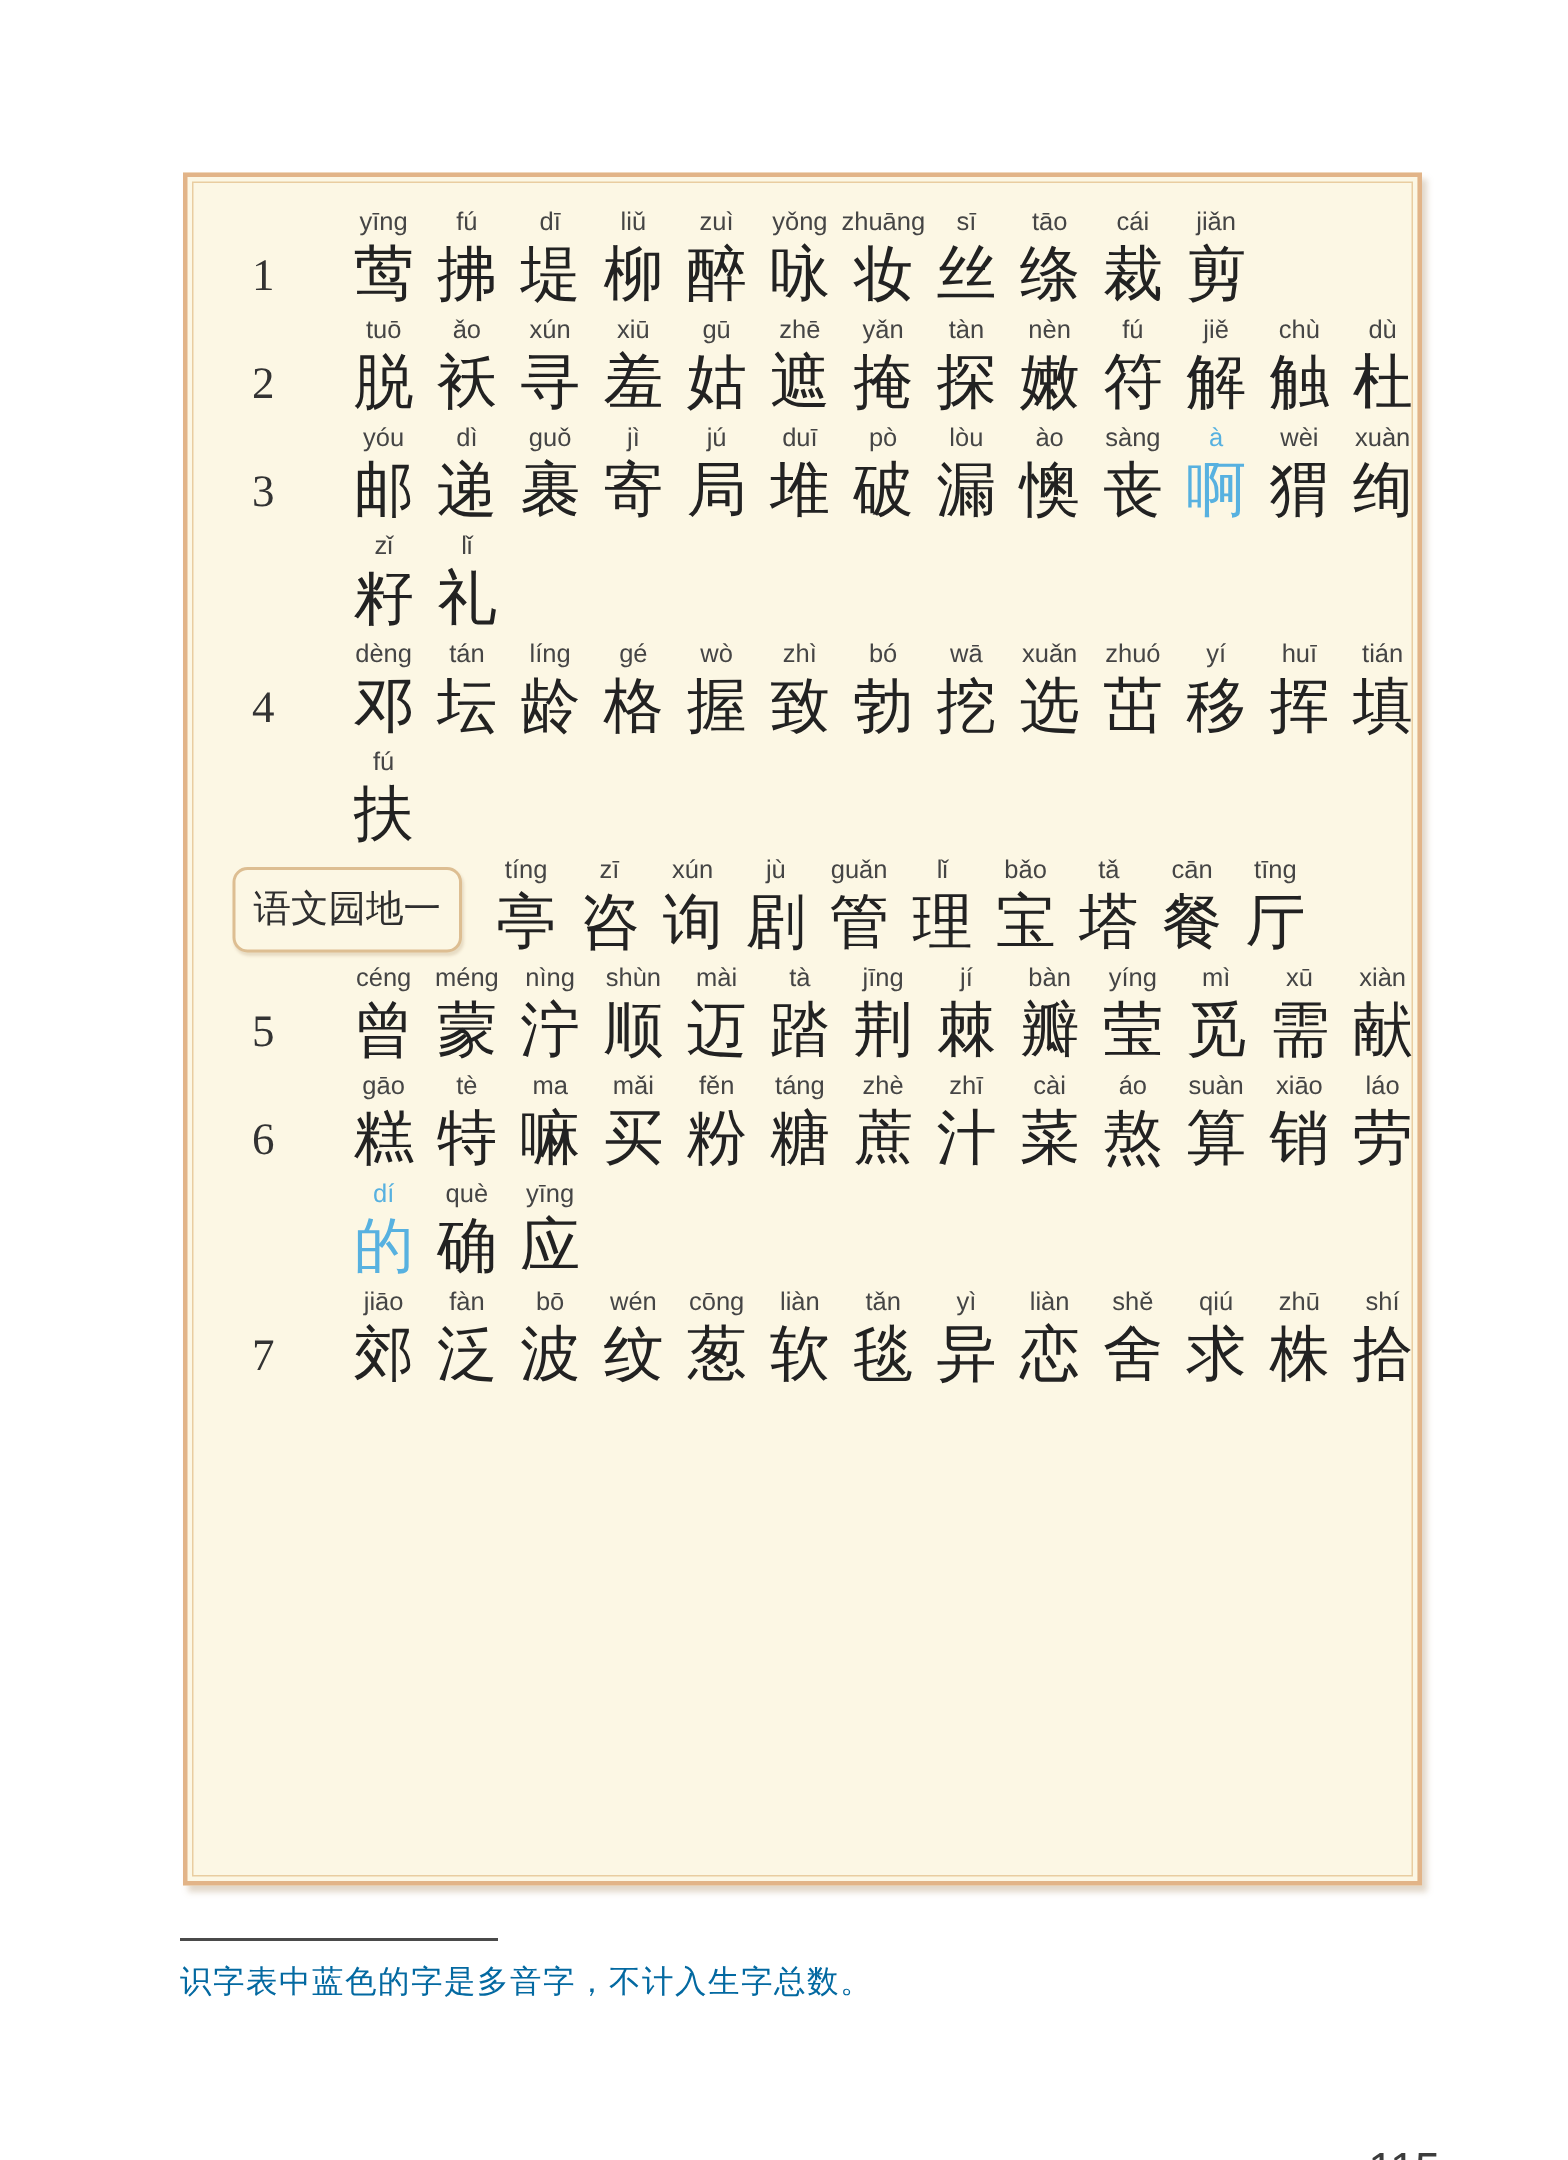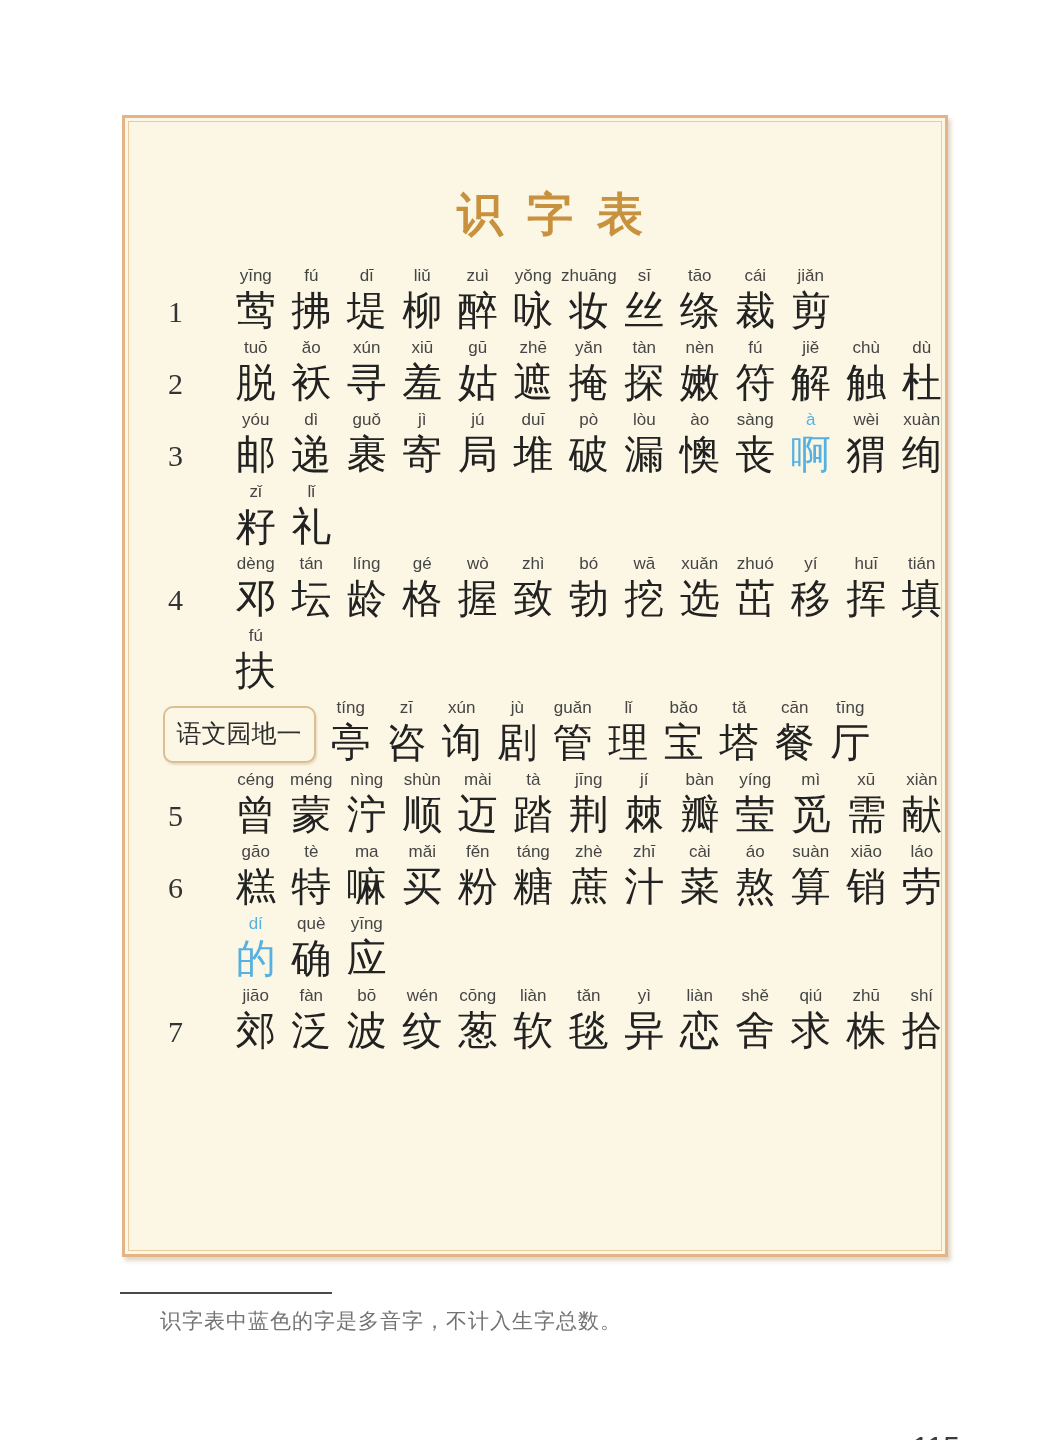--- a/index.html
+++ b/index.html
@@ -50,21 +50,21 @@
     flex: 0 0 73px;
     font-family: "Liberation Serif", serif;
     font-size: 30px;
     color: #333333;
     padding-left: 13px;
     line-height: 44px;
   }
   .lead.garden {
     width: 168px; flex: 0 0 168px;
     padding-left: 0;
-    display: flex; align-items: flex-end; justify-content: center;
+    display: flex; align-items: flex-end;
   }
   .garden-box {
     display: inline-block;
     border: 2px solid #ddbe92;
     border-radius: 10px;
     background: #fcf7e4;
     font-family: "DejaVu Serif", "Liberation Serif", serif;
     font-size: 25px;
     color: #2f2f2f;
     padding: 4px 12px 5px 12px;
@@ -85,36 +85,35 @@
     height: 46px;
     font-family: "Liberation Serif", serif;
     font-size: 40px;
     line-height: 46px;
     color: #222222;
   }
   .blue { color: #57b1e0 !important; }
 
   .footnote { position: absolute; left: 120px; top: 1292px; }
   .footnote-rule { width: 212px; border-top: 2px solid #4a4a4a; margin-bottom: 13px; }
-  .footnote-text { font-size: 21px; color: #737373; letter-spacing: 1px; margin-left: 40px; }
+  .footnote-text { font-size: 21px; color: #0369a1; letter-spacing: 1px; }
 
   .page-number {
     position: absolute;
     right: 85px; top: 1430px;
     font-size: 30px;
     color: #3c3c3c;
   }
 </style>
 </head>
 <body>
 
 <div class="page">
   <div class="panel">
     <div class="panel-content">
-      <div class="title">识字表</div>
       <div class="rows">
           <div class="row">
             <div class="lead">1</div>
             <div class="cells">
               <div class="cell">
                 <div class="py">yīng</div>
                 <div class="ch">莺</div>
               </div>
               <div class="cell">
                 <div class="py">fú</div>

